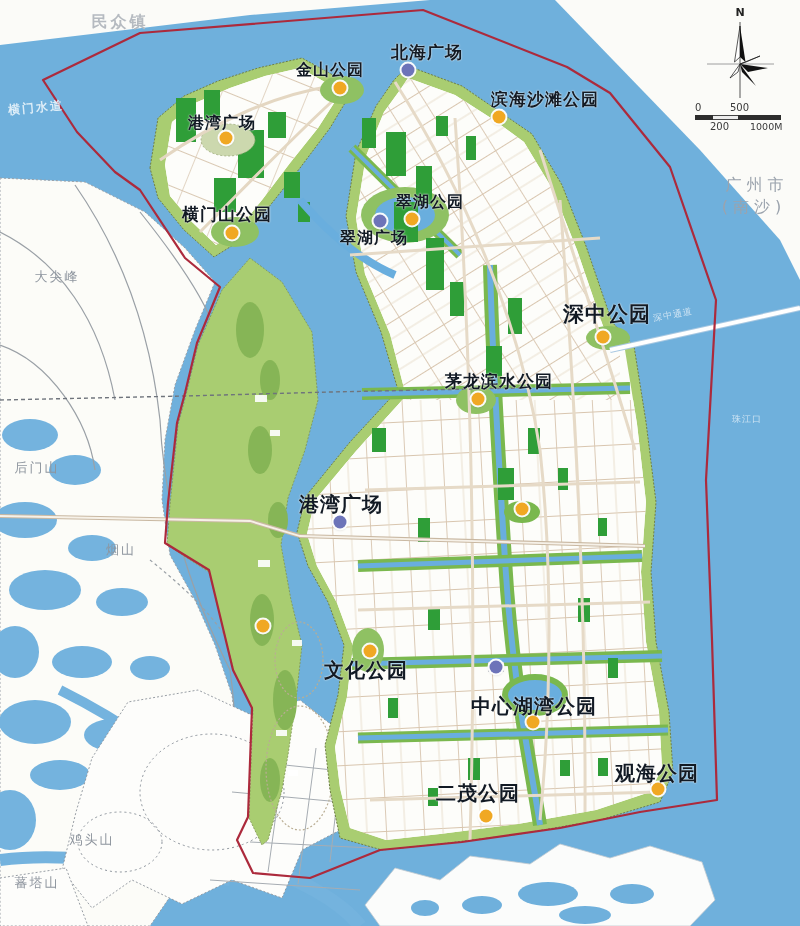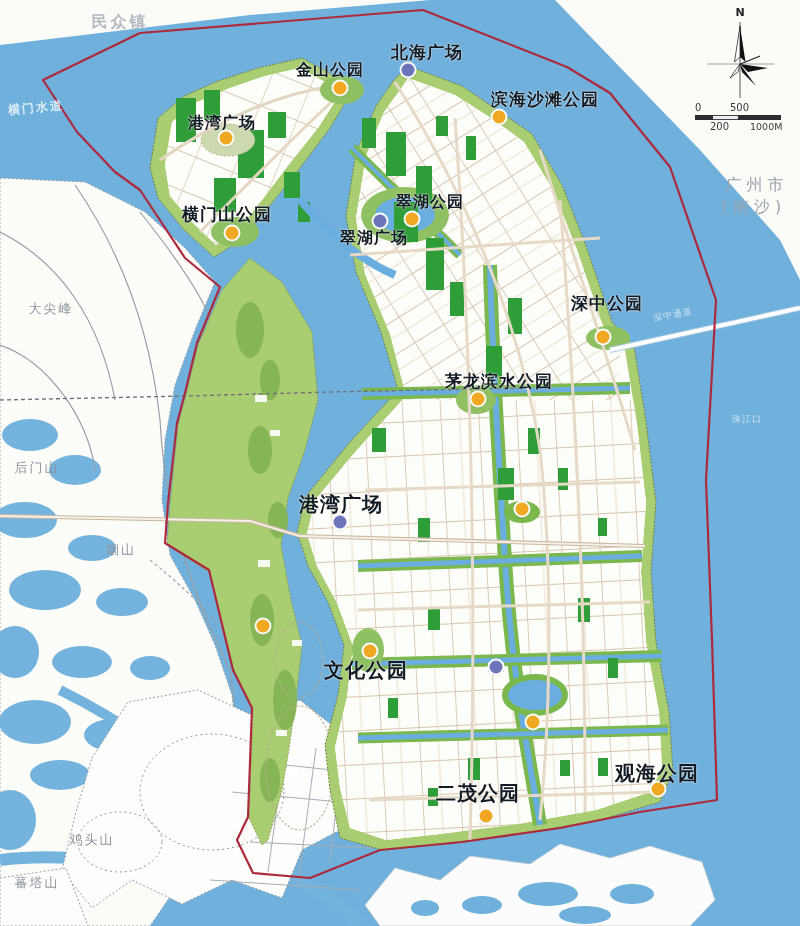--- a/index.html
+++ b/index.html
@@ -271,38 +271,39 @@
       <div class="park-label" style="left: 545px; top: 99px; font-size: 17px;">滨海沙滩公园</div>
       <div class="dot park" style="left: 226px; top: 138px;"></div>
       <div class="park-label" style="left: 222px; top: 123px; font-size: 16px;">港湾广场</div>
       <div class="dot park" style="left: 232px; top: 233px;"></div>
       <div class="park-label" style="left: 227px; top: 214px; font-size: 17px;">横门山公园</div>
       <div class="dot park" style="left: 412px; top: 219px;"></div>
       <div class="park-label" style="left: 430px; top: 202px; font-size: 16px;">翠湖公园</div>
       <div class="dot plaza" style="left: 380px; top: 221px;"></div>
       <div class="park-label" style="left: 374px; top: 238px; font-size: 16px;">翠湖广场</div>
       <div class="dot park" style="left: 603px; top: 337px;"></div>
-      <div class="park-label" style="left: 607px; top: 303px; font-size: 17px;">深中公园</div>
+      <div class="park-label" style="left: 607px; top: 314px; font-size: 21px;">深中公园</div>
       <div class="dot park" style="left: 478px; top: 399px;"></div>
       <div class="park-label" style="left: 483px; top: 381px; font-size: 17px; margin-left: 16px;">茅龙滨水公园</div>
       <div class="dot park" style="left: 522px; top: 509px;"></div>
       <div class="dot plaza" style="left: 340px; top: 522px;"></div>
       <div class="park-label" style="left: 341px; top: 504px; font-size: 20px;">港湾广场</div>
       <div class="dot park" style="left: 263px; top: 626px;"></div>
       <div class="dot park" style="left: 370px; top: 651px;"></div>
       <div class="park-label" style="left: 366px; top: 670px; font-size: 20px;">文化公园</div>
       <div class="dot plaza" style="left: 496px; top: 667px;"></div>
       <div class="dot park" style="left: 533px; top: 722px;"></div>
+      <div class="park-label" style="left: 534px; top: 706px; font-size: 20px;">中心湖湾公园</div>
       <div class="dot park" style="left: 658px; top: 789px;"></div>
       <div class="park-label" style="left: 657px; top: 773px; font-size: 20px;">观海公园</div>
       <div class="dot park" style="left: 486px; top: 816px;"></div>
       <div class="park-label" style="left: 478px; top: 793px; font-size: 20px;">二茂公园</div>
       <div class="region town" style="left: 80px; top: 22px; margin-left: 40px;">民众镇</div>
       <div class="region water" style="left: 36px; top: 108px; transform: translate(-50%, -50%) rotate(-5deg);">横门水道</div>
-      <div class="region mountain" style="left: 51px; top: 277px; margin-top: 32px;">大尖峰</div>
+      <div class="region mountain" style="left: 57px; top: 277px;">大尖峰</div>
       <div class="region mountain" style="left: 37px; top: 468px;">后门山</div>
       <div class="region mountain" style="left: 121px; top: 550px;">烟山</div>
       <div class="region mountain" style="left: 92px; top: 840px;">鸡头山</div>
       <div class="region mountain" style="left: 37px; top: 883px;">蕃塔山</div>
       <div class="region city" style="left: 757px; top: 185px;">广州市</div>
       <div class="region city" style="left: 754px; top: 207px;">(南沙)</div>
       <div class="region water-small" style="left: 673px; top: 315px; transform: translate(-50%, -50%) rotate(-11deg);">深中通道</div>
       <div class="region water-small" style="left: 747px; top: 419px;">珠江口</div>
     </div>
 

